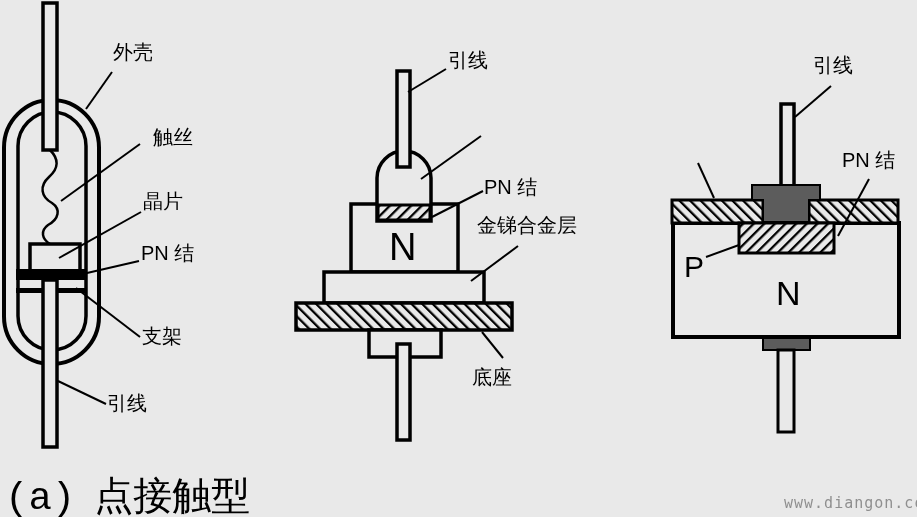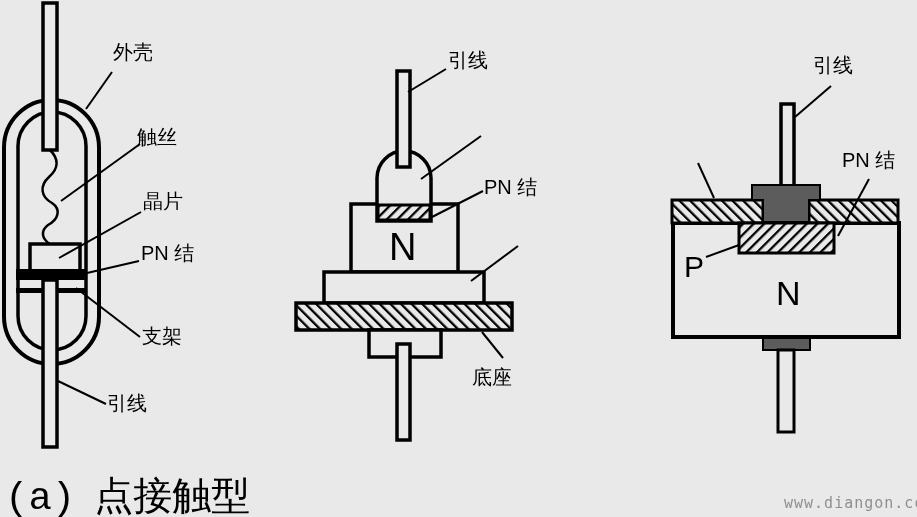--- a/index.html
+++ b/index.html
@@ -108,31 +108,32 @@
       <g stroke="#000" stroke-width="2">
         <line x1="831" y1="86" x2="795" y2="117"></line>
         <line x1="698" y1="163" x2="714" y2="198"></line>
         <line x1="869" y1="179" x2="838" y2="236"></line>
         <line x1="706" y1="257" x2="739" y2="245"></line>
       </g>
     </g>
   </svg>
 
   <div class="lbl" style="left:113px;top:42px">外壳</div>
-  <div class="lbl" style="left:137px;top:127px">触丝</div>
+  <div class="lbl" style="left:153px;top:127px">触丝</div>
   <div class="lbl" style="left:143px;top:191px">晶片</div>
   <div class="lbl" style="left:141px;top:243px">PN 结</div>
   <div class="lbl" style="left:142px;top:326px">支架</div>
   <div class="lbl" style="left:107px;top:393px">引线</div>
   <div class="cap" style="left:5px;top:479px">
     <span class="pfx">(a)</span><span class="txt">点接触型</span>
   </div>
 
   <div class="lbl" style="left:448px;top:50px">引线</div>
   <div class="lbl" style="left:484px;top:177px">PN 结</div>
+  <div class="lbl" style="left:477px;top:215px">金锑合金层</div>
   <div class="lbl" style="left:472px;top:367px">底座</div>
   <div class="region-lbl n-b" style="left:389px;top:226px">N</div>
 
   <div class="lbl" style="left:813px;top:55px">引线</div>
   <div class="lbl" style="left:842px;top:150px">PN 结</div>
   <div class="region-lbl p-c" style="left:684px;top:250px">P</div>
   <div class="region-lbl n-c" style="left:776px;top:274px">N</div>
 
   <div class="watermark">www.diangon.com</div>
 </div>

